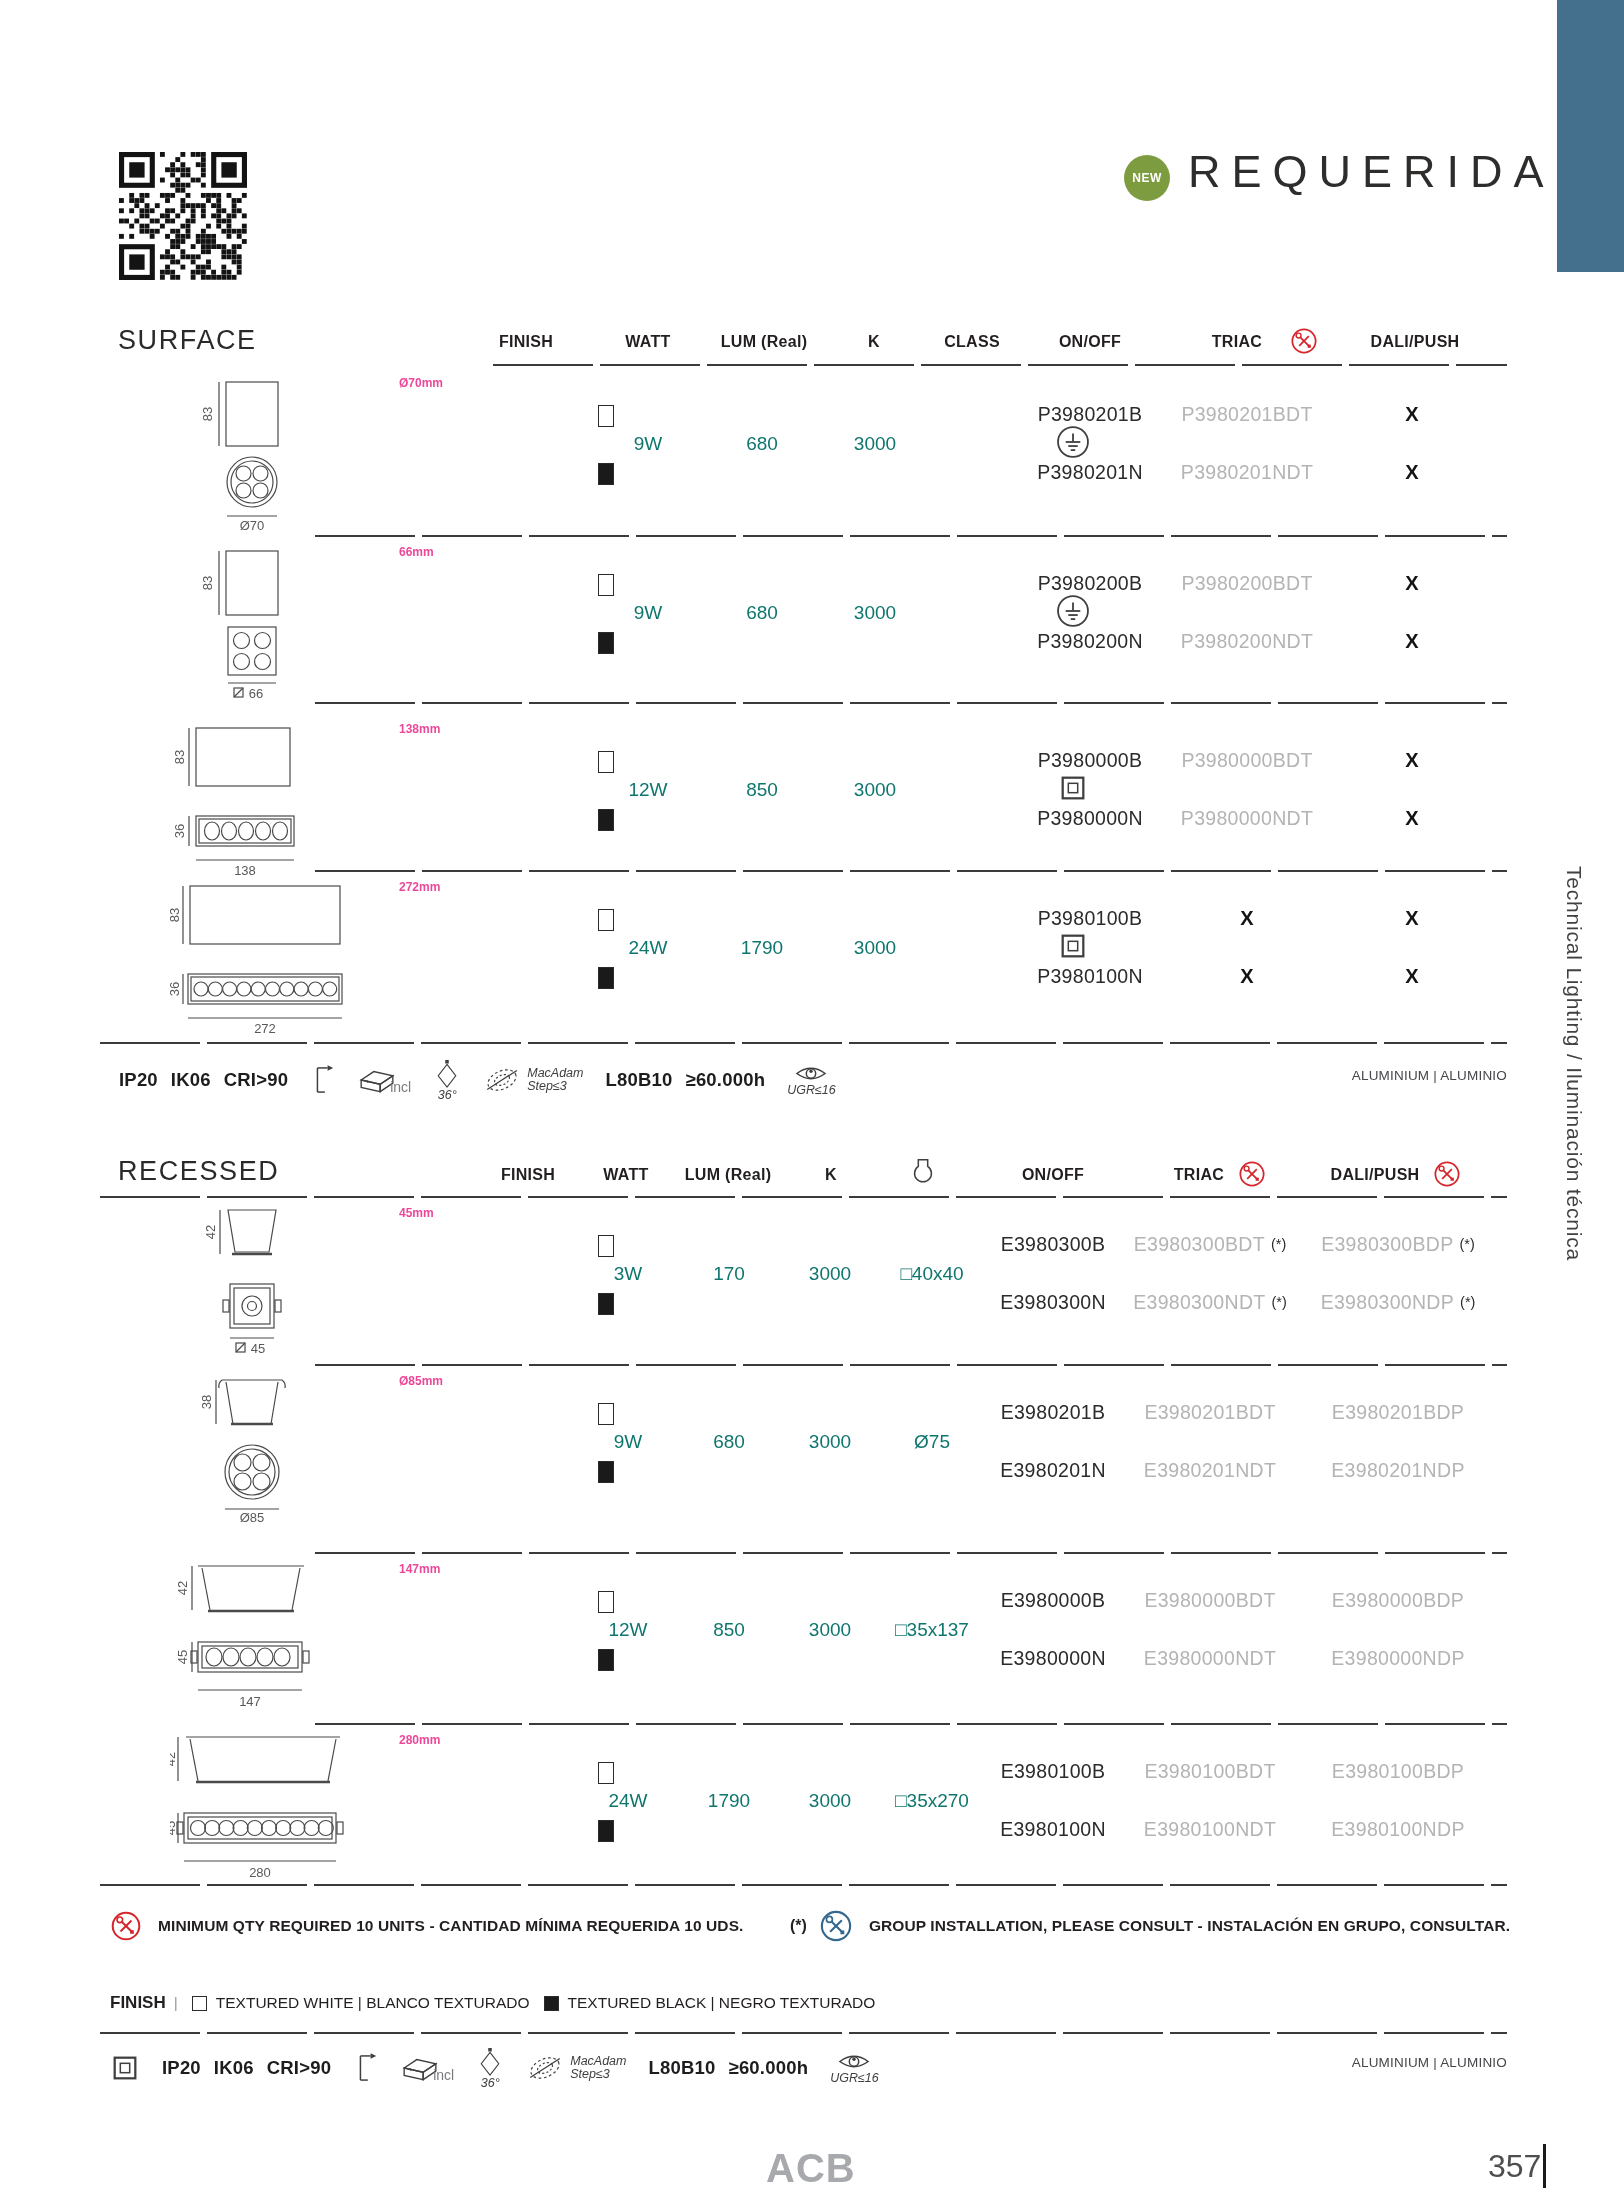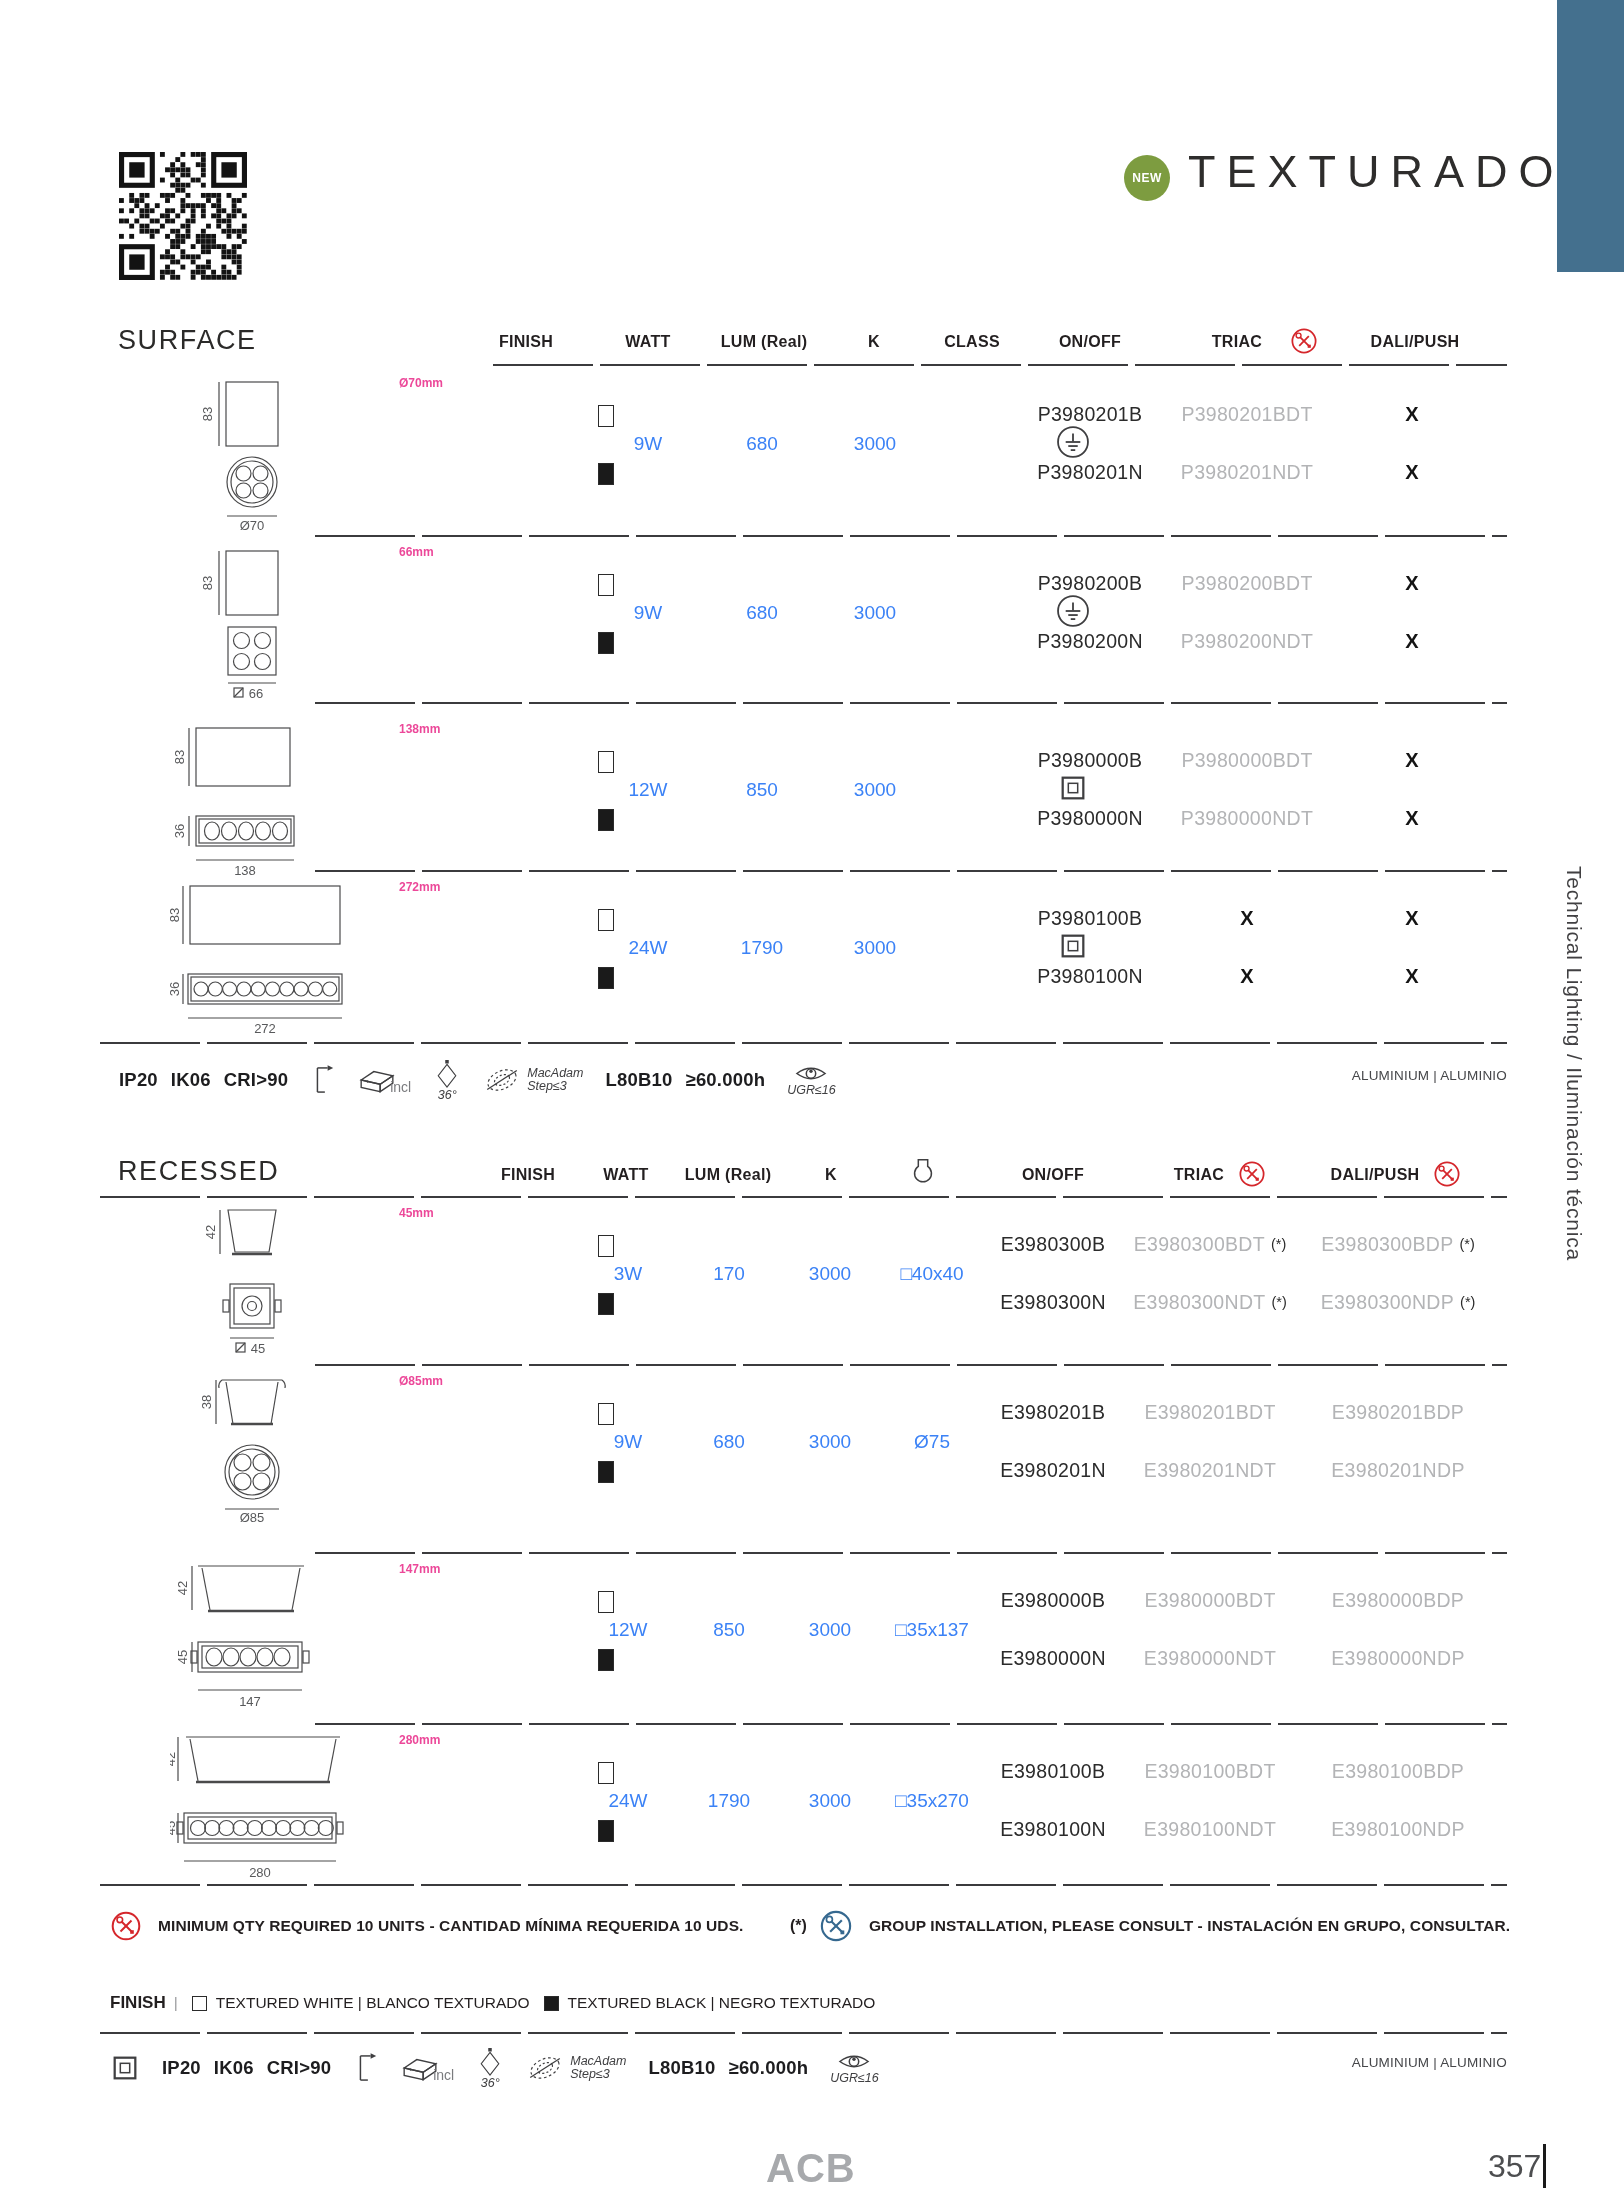--- a/index.html
+++ b/index.html
@@ -16,21 +16,21 @@
   
   .rule{position:absolute;height:2px;background:repeating-linear-gradient(90deg,#3b3b3d 0 100px,rgba(0,0,0,0) 100px 107px);}
   
   .hdr{position:absolute;width:120px;text-align:center;font-weight:bold;font-size:16px;letter-spacing:.3px;color:#231f20;}
   .hdr-icon{position:absolute;}
   
   .group{position:absolute;left:100px;width:1407px;height:170px;}
   .size{position:absolute;left:299px;top:10px;font-weight:bold;font-size:12px;color:#ec4899;}
   .cell{position:absolute;width:120px;text-align:center;line-height:24px;height:24px;}
   .rowB{top:36px;} .rowV{top:66px;} .rowN{top:94px;}
-  .val{font-size:19px;color:#3b82f6;}
+  .val{font-size:19px;color:#0f766e;}
   .code{font-size:19.5px;color:#2b2b2b;letter-spacing:.3px;white-space:nowrap;}
   .gray{color:#b3b4b6;}
   .xmark{font-weight:bold;font-size:20px;color:#141414;}
   .note{font-size:14.5px;color:#2b2b2b;margin-left:6px;}
   .flexc{display:flex;align-items:center;justify-content:center;}
   .swatch{position:absolute;left:498px;width:14px;height:20px;border:1.5px solid #2b2b2b;background:#fff;}
   .swatch.filled{background:#1a1a1a;}
   .swB{top:39px;} .swN{top:97px;}
   
   .sg .c-watt{left:488px;} .sg .c-lum{left:602px;} .sg .c-k{left:715px;}
@@ -343,21 +343,21 @@
     <rect x="92.16" y="0" width="35.84" height="35.84" fill="#131313"></rect>
     <rect x="97.28" y="5.12" width="25.6" height="25.6" fill="#fff"></rect>
     <rect x="102.39999999999999" y="10.24" width="15.36" height="15.36" fill="#131313"></rect>
     <rect x="0" y="92.16" width="35.84" height="35.84" fill="#131313"></rect>
     <rect x="5.12" y="97.28" width="25.6" height="25.6" fill="#fff"></rect>
     <rect x="10.24" y="102.39999999999999" width="15.36" height="15.36" fill="#131313"></rect>
   </svg>
 <div id="new-badge" style="background: rgb(125, 156, 64);">
     <span>NEW</span>
   </div>
-<div id="page-title">TEXTURADO</div>
+<div id="page-title">REQUERIDA</div>
 <div id="side-text">Technical Lighting / Iluminación técnica</div>
 
 <div class="sec-title" style="top:325px">SURFACE</div>
 
 <div class="hdr" style="left:466px;top:333px">FINISH</div>
 <div class="hdr" style="left:588px;top:333px">WATT</div>
 <div class="hdr" style="left:704px;top:333px">LUM (Real)</div>
 <div class="hdr" style="left:814px;top:333px">K</div>
 <div class="hdr" style="left:912px;top:333px">CLASS</div>
 <div class="hdr" style="left:1030px;top:333px">ON/OFF</div>

